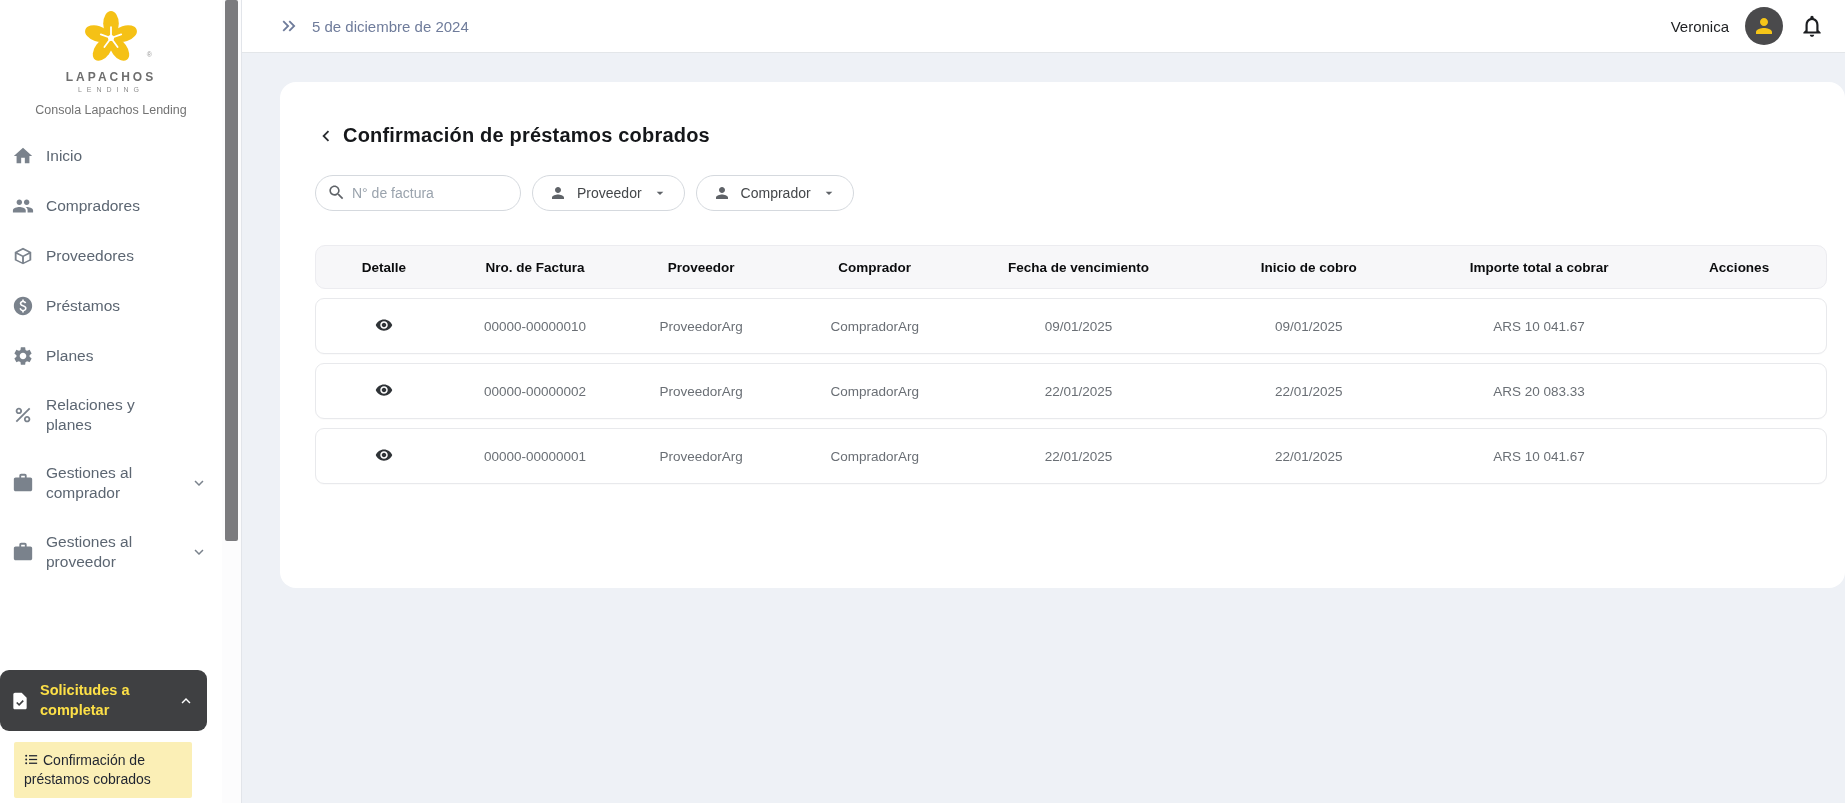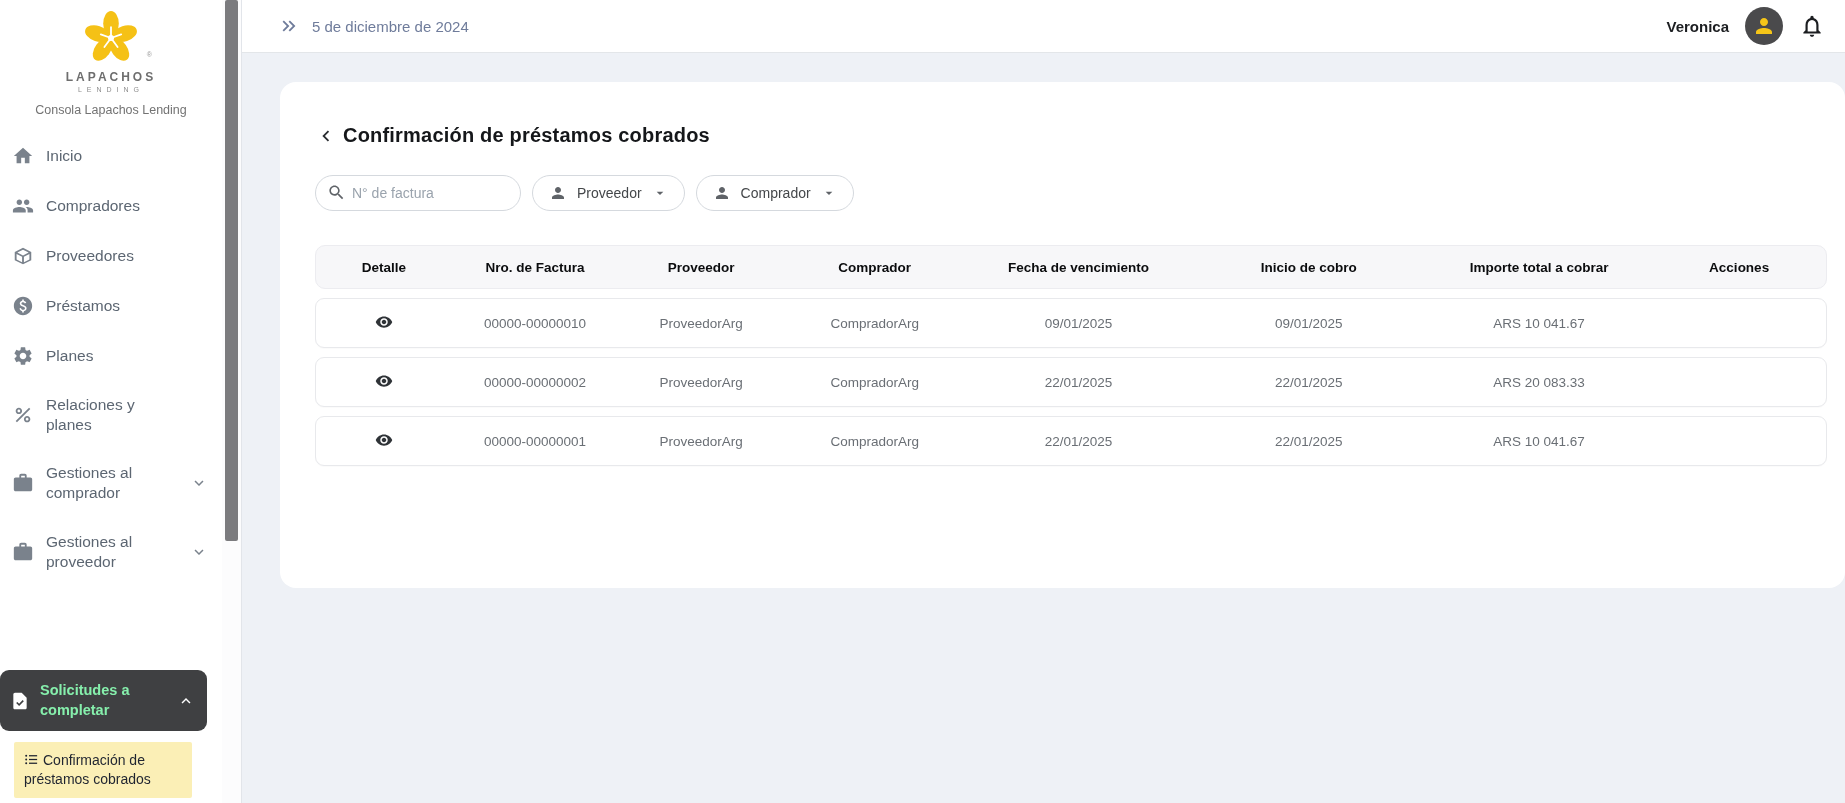--- a/index.html
+++ b/index.html
@@ -27,21 +27,21 @@
   .nav-item {
     display: flex; align-items: center; gap: 12px;
     padding: 14px 14px 14px 12px; cursor: pointer; color: #5C6672;
   }
   .nav-item .nav-ico { width: 22px; height: 22px; color: #7A828C; flex-shrink: 0; }
   .nav-item .nav-label { font-size: 15.5px; line-height: 1.3; max-width: 128px; }
   .nav-item .nav-caret { margin-left: auto; width: 18px; height: 18px; color: #7A828C; }
 
   .sidebar-bottom { margin-top: auto; }
   .solicitudes {
-    background: #3F4042; border-radius: 9px; color: #86efac;
+    background: #3F4042; border-radius: 9px; color: #fde047;
     margin: 0 15px 0 0; padding: 11px 12px 11px 10px;
     display: flex; align-items: center; gap: 10px; cursor: pointer;
   }
   .solicitudes .sol-ico { width: 20px; height: 20px; color: #fff; flex-shrink: 0; }
   .solicitudes .sol-label { font-size: 14.5px; font-weight: 600; line-height: 1.35; flex: 1; }
   .solicitudes .sol-caret { width: 18px; height: 18px; color: #fff; }
   .submenu-item {
     background: #FBEFB6; margin: 11px 30px 5px 14px; padding: 9px 10px;
     font-size: 14px; color: #1F2430; line-height: 1.35; cursor: pointer;
     border-radius: 2px;
@@ -60,21 +60,21 @@
 
   
   .main { flex: 1; display: flex; flex-direction: column; background: #EEF1F6; }
   .topbar {
     height: 53px; background: #ffffff; border-bottom: 1px solid #e3e6e9;
     display: flex; align-items: center; padding: 0 20px 0 36px; flex-shrink: 0;
   }
   .dbl-chevron { width: 22px; height: 22px; color: #6F7C9B; cursor: pointer; }
   .topbar-date { color: #6F7C9B; font-size: 15px; margin-left: 12px; }
   .topbar-right { margin-left: auto; display: flex; align-items: center; gap: 16px; }
-  .user-name { color: #1c1e21; font-size: 15px; font-weight: 700; }
+  .user-name { color: #1c1e21; font-size: 15px; font-weight: 400; }
   .avatar {
     width: 38px; height: 38px; border-radius: 50%; background: #4A4A4C;
     display: flex; align-items: center; justify-content: center; cursor: pointer;
   }
   .avatar svg { width: 24px; height: 24px; color: #F5C518; }
   .bell { width: 26px; height: 26px; color: #1c1e21; cursor: pointer; }
 
   .content { flex: 1; }
   .card {
     background: #ffffff; border-radius: 16px;
@@ -105,21 +105,21 @@
   .filter-pill .pill-caret { width: 16px; height: 16px; color: #5f6368; }
 
   
   .table { margin-top: 34px; }
   .thead {
     display: flex; align-items: center; height: 44px;
     background: #F7F7F9; border: 1px solid #ECECF0; border-radius: 10px;
   }
   .thead .cell { font-size: 13.5px; font-weight: 700; color: #0B0C0E; }
   .trow {
-    display: flex; align-items: center; height: 50px; background: #fff;
+    display: flex; align-items: center; height: 56px; background: #fff;
     border: 1px solid #E8E9EC; border-radius: 9px; margin-top: 9px;
     box-shadow: 0 1px 1px rgba(20,22,25,.02);
   }
   .cell { text-align: center; }
   .trow .cell { font-size: 13.5px; color: #6A6F75; }
   .c0 { width: 9%; } .c1 { width: 11%; } .c2 { width: 11%; } .c3 { width: 12%; }
   .c4 { width: 15%; } .c5 { width: 15.5%; } .c6 { width: 15%; } .c7 { width: 11.5%; }
   .eye-btn { background: none; border: none; cursor: pointer; padding: 2px; }
   .eye-btn svg { width: 18px; height: 18px; color: #2f3337; }
 

